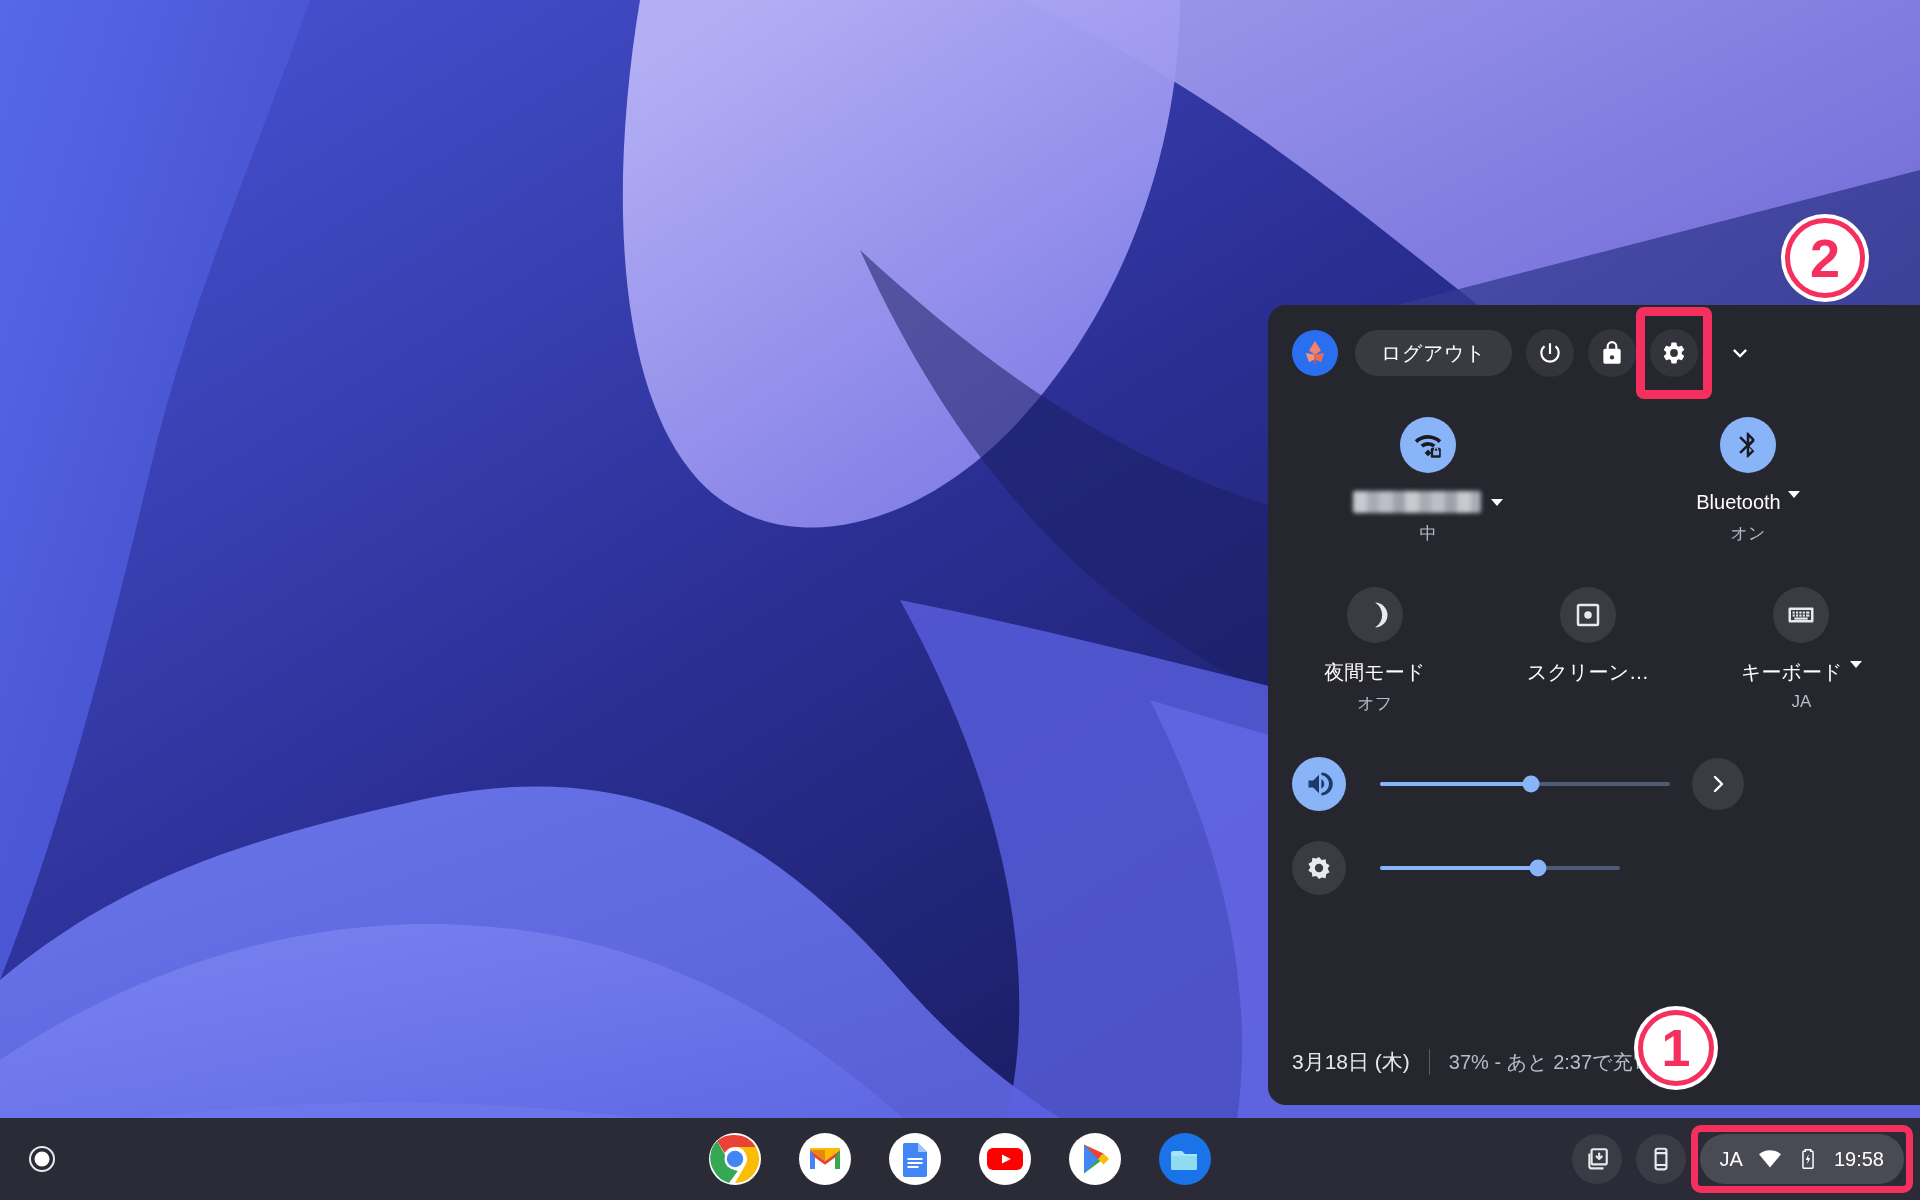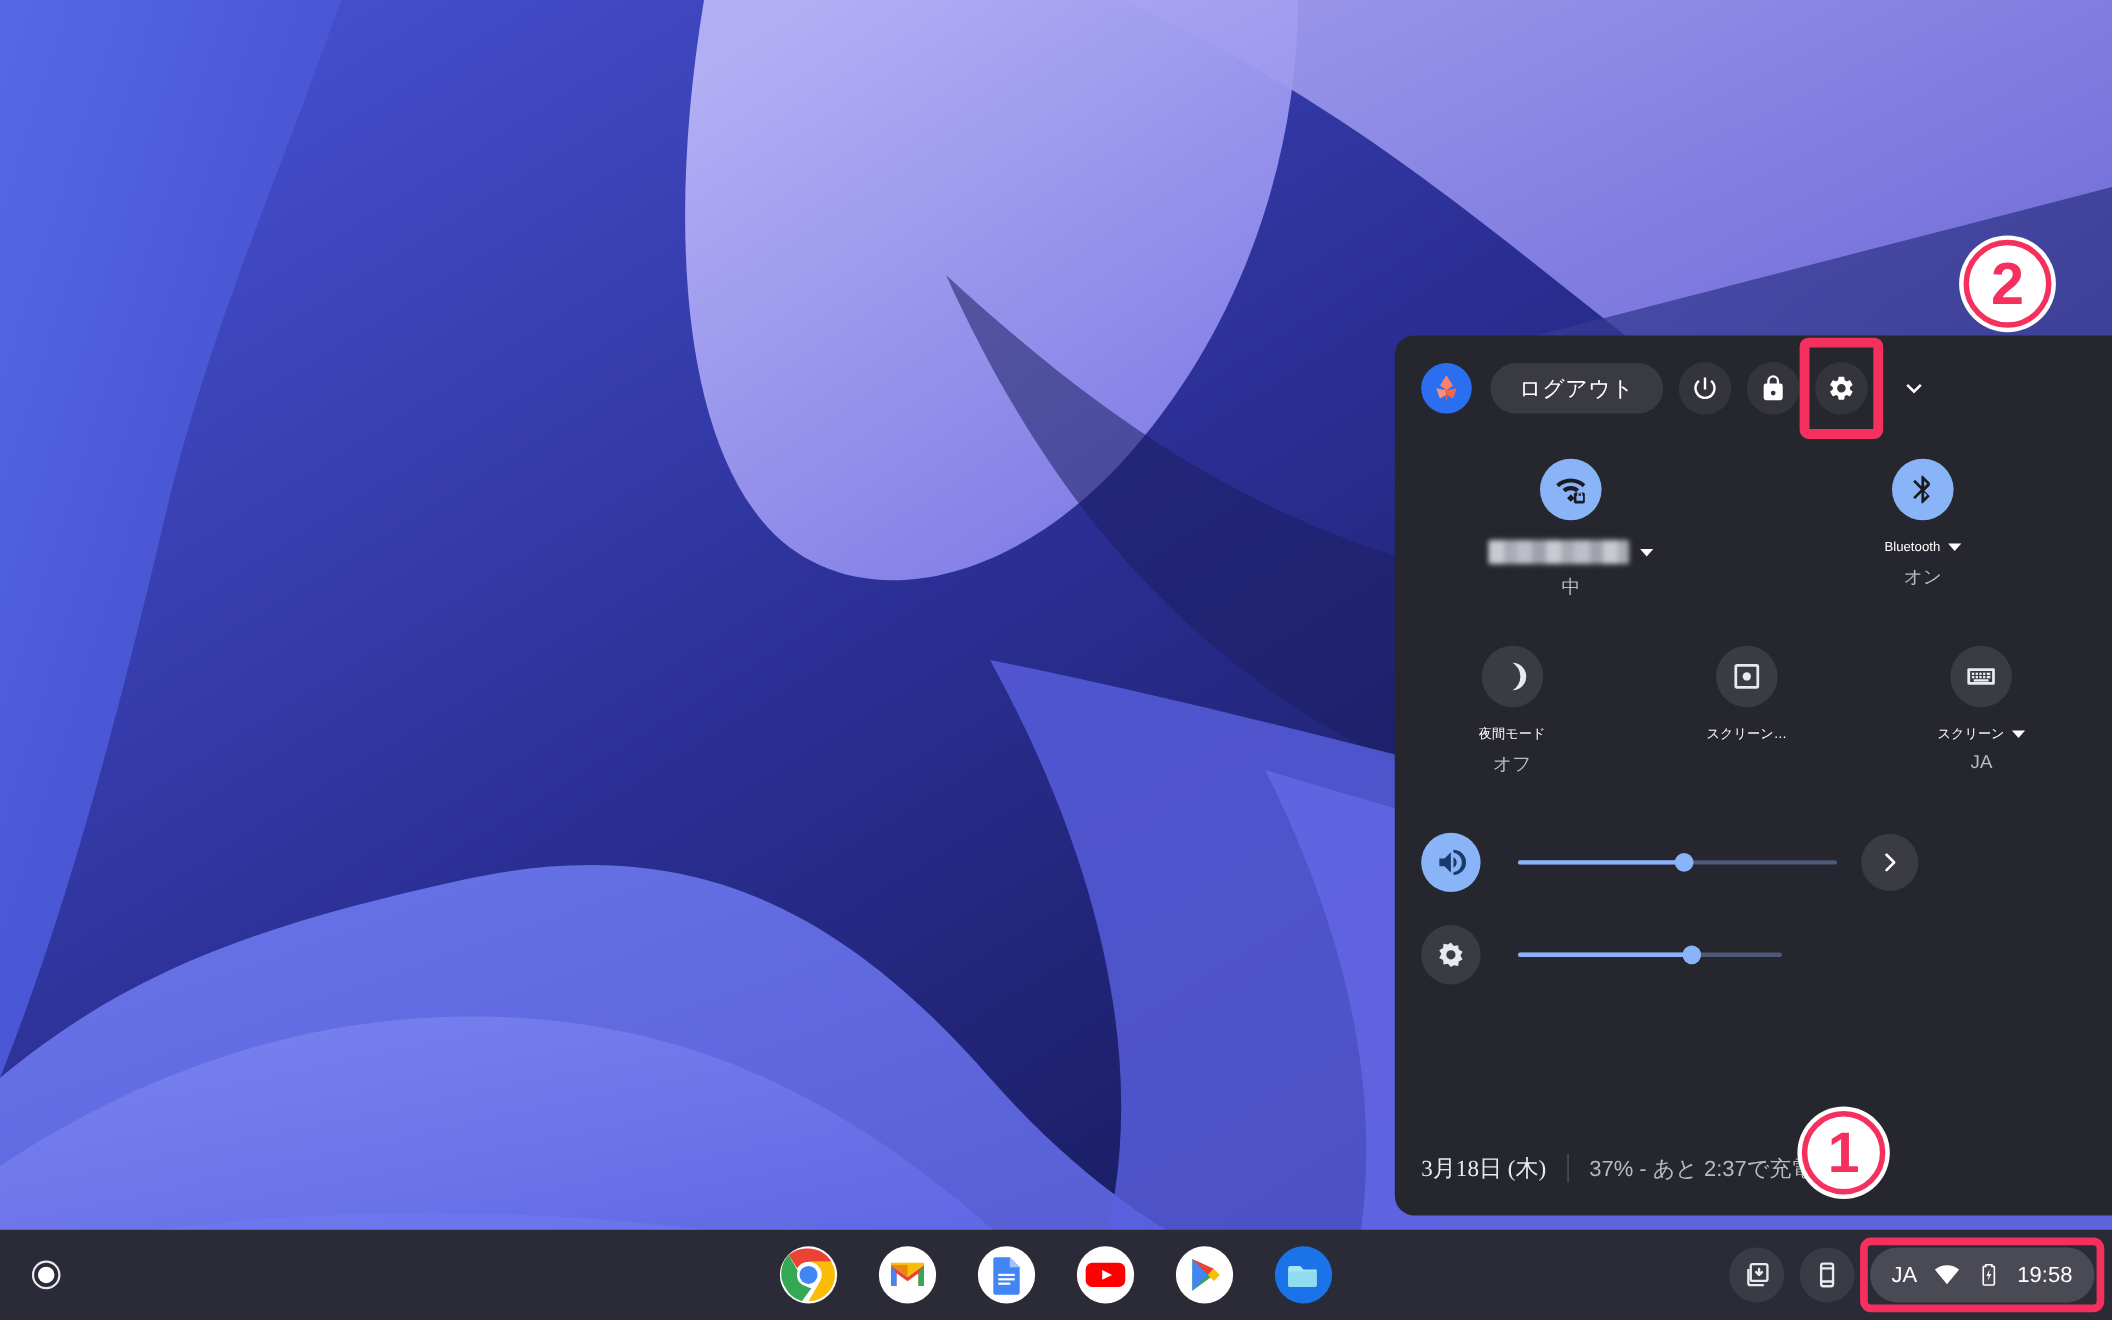--- a/index.html
+++ b/index.html
@@ -78,22 +78,22 @@
     background:#3b3b44;
     display:flex; align-items:center; justify-content:center;
     margin-bottom:18px;
   }
   .tile-circle.active { background:#8ab4f8; }
   .tile-circle svg { width:30px; height:30px; }
   .tile-circle.active svg { fill:#1a1a22; }
   .tile-circle svg { fill:#e8eaed; }
 
   .tile-label {
-    font-size:12px; color:#ffffff; line-height:1.1;
-    display:flex; align-items:center; gap:7px; white-space:nowrap;
+    font-size:20px; color:#ffffff; line-height:1.1;
+    display:flex; align-items:flex-start; gap:7px; white-space:nowrap;
   }
   .tile-sub {
     font-size:17px; color:#b9bcc4; margin-top:9px; white-space:nowrap;
   }
   .caret {
     width:0; height:0; border-left:6px solid transparent;
     border-right:6px solid transparent; border-top:7px solid #ffffff;
     display:inline-block;
   }
   
@@ -140,21 +140,21 @@
     background:#3b3b44; margin-left:22px; flex:0 0 auto;
     display:flex; align-items:center; justify-content:center; cursor:pointer;
   }
   .slider-next svg { width:24px; height:24px; fill:none; stroke:#fff; stroke-width:2.4; }
 
   
   #qs-footer {
     position:absolute; left:0; bottom:0; width:640px; height:86px;
     display:flex; align-items:center; padding-left:24px; gap:0;
   }
-  #qs-date { font-size:21px; color:#e8eaed; white-space:nowrap;font-family:Liberation Serif, serif; }
+  #qs-date { font-size:21px; color:#e8eaed; white-space:nowrap; }
   #qs-divider { width:1px; height:26px; background:#5c5c66; margin:0 19px; }
   #qs-battery { font-size:20px; color:#b9bcc4; white-space:nowrap; }
 
   
   #shelf {
     position:absolute; left:0; bottom:0; width:1920px; height:82px;
     background:#2b2b37;
   }
   #launcher {
     position:absolute; left:14px; top:50%; transform:translateY(-50%);
@@ -374,21 +374,21 @@
             <rect x="16.1" y="9.2" width="2.6" height="1.7"></rect>
             <rect x="5.3" y="11.6" width="1.7" height="1.7"></rect>
               <rect x="8" y="11.6" width="1.7" height="1.7"></rect>
             <rect x="10.7" y="11.6" width="1.7" height="1.7"></rect>
               <rect x="13.4" y="11.6" width="1.7" height="1.7"></rect>
             <rect x="16.1" y="11.6" width="2.6" height="1.7"></rect>
             <rect x="6.6" y="14" width="10.8" height="1.7"></rect>
           </svg>
         </div>
         <div class="tile-label">
-          <span>スクリーン</span>
+          <span>キーボード</span>
           <span class="caret"></span>
         </div>
         <div class="tile-sub">JA</div>
       </div>
     </div>
 
     <div class="slider-row" id="slider-volume">
       <div class="slider-icon active">
         <svg viewBox="0 0 24 24" xmlns="http://www.w3.org/2000/svg">
           <path d="M3 9v6h4l5 5V4L7 9H3zm13.5 3a4.5 4.5 0 0 0-2.5-4v8a4.5 4.5 0 0 0 2.5-4zM14 2.2v2.1A7.8 7.8 0 0 1 14 19.7v2.1A9.8 9.8 0 0 0 14 2.2z"></path>

